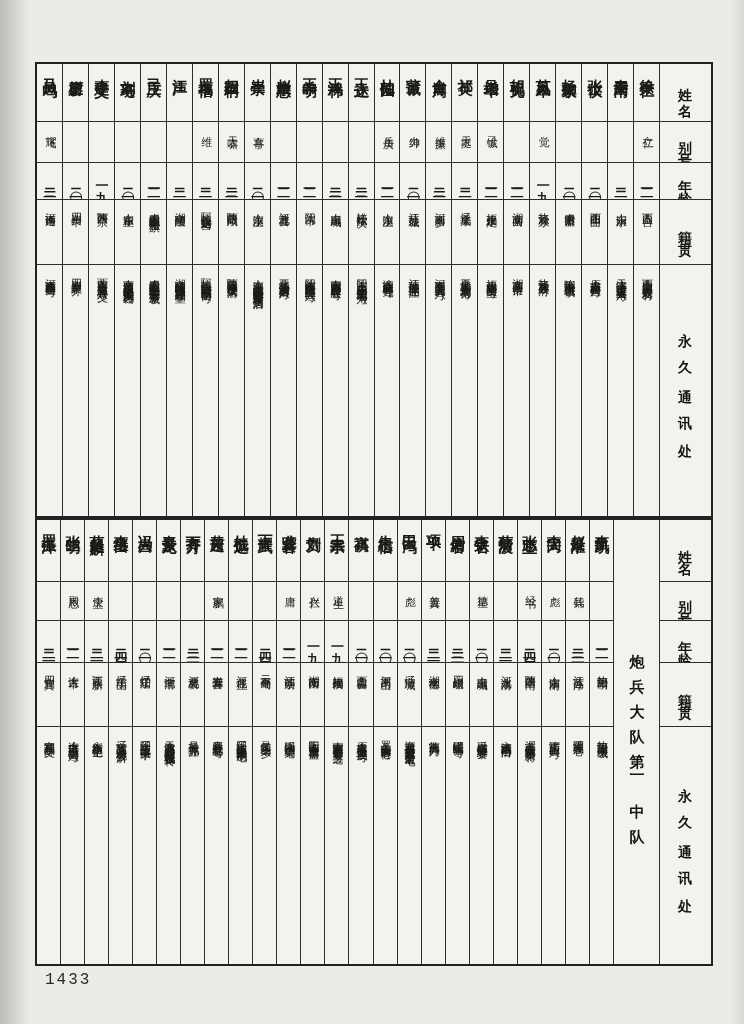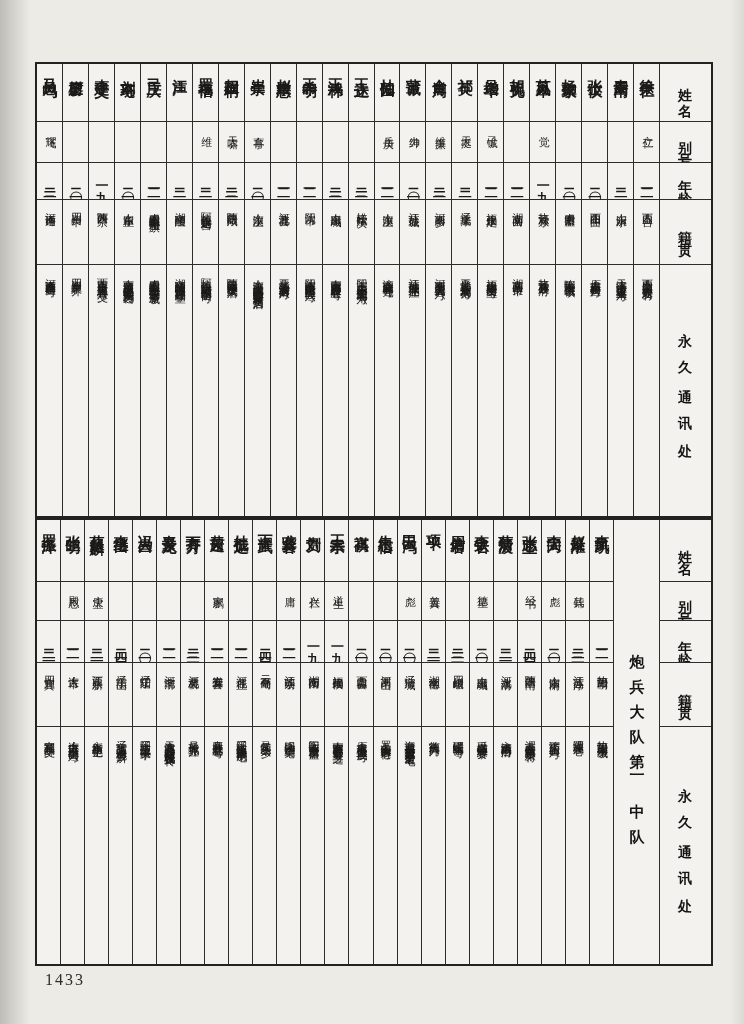--- a/index.html
+++ b/index.html
@@ -74,21 +74,21 @@
   .top .c-head-name .h2{letter-spacing:16px;}
   .h-addr{font-size:14px;letter-spacing:28px;font-weight:700;}
   .c-haddr{align-items:center;}
 
   .unit-label{
     font-size:15px;font-weight:700;letter-spacing:25px;color:#151413;
   }
 
   .page-number{
     position:absolute;left:45px;top:971px;
-    font-family:Liberation Serif, serif;font-size:16px;letter-spacing:2px;color:#2c2b29;
+    font-family:Liberation Mono, monospace;font-size:16px;letter-spacing:2px;color:#2c2b29;
   }
 </style>
 </head>
 <body>
 
 <div class="page">
 
   <section class="roster-table top">
     <div class="col header-col">
       <div class="cell c-name c-head c-head-name">

